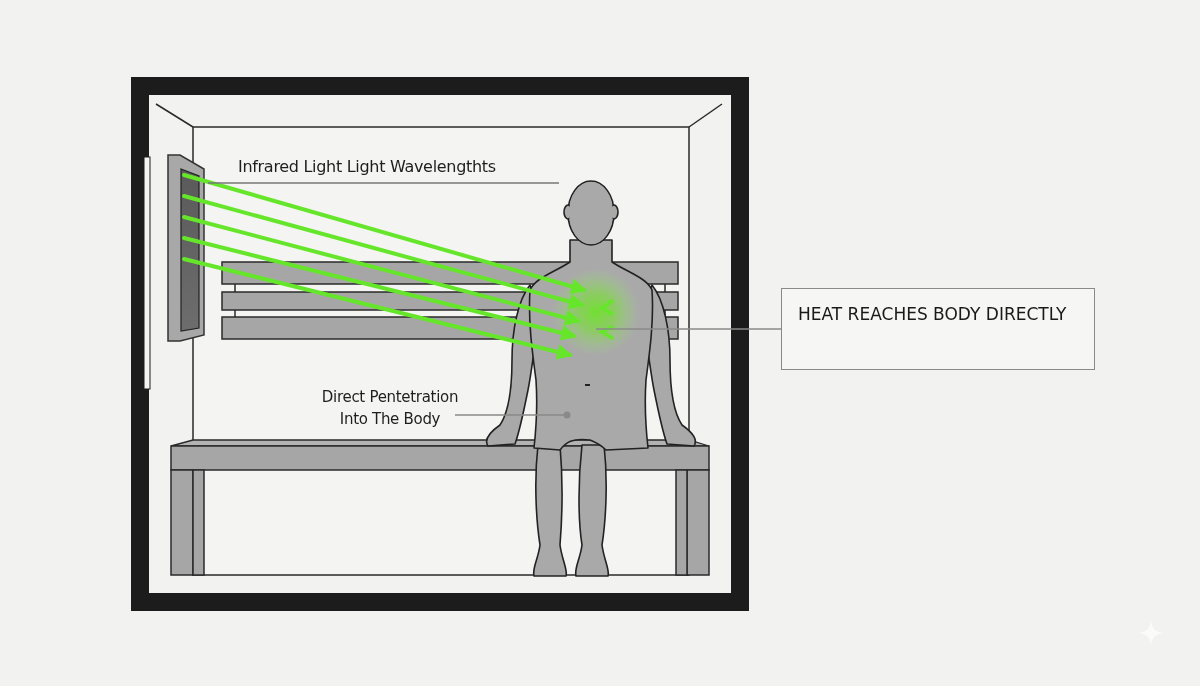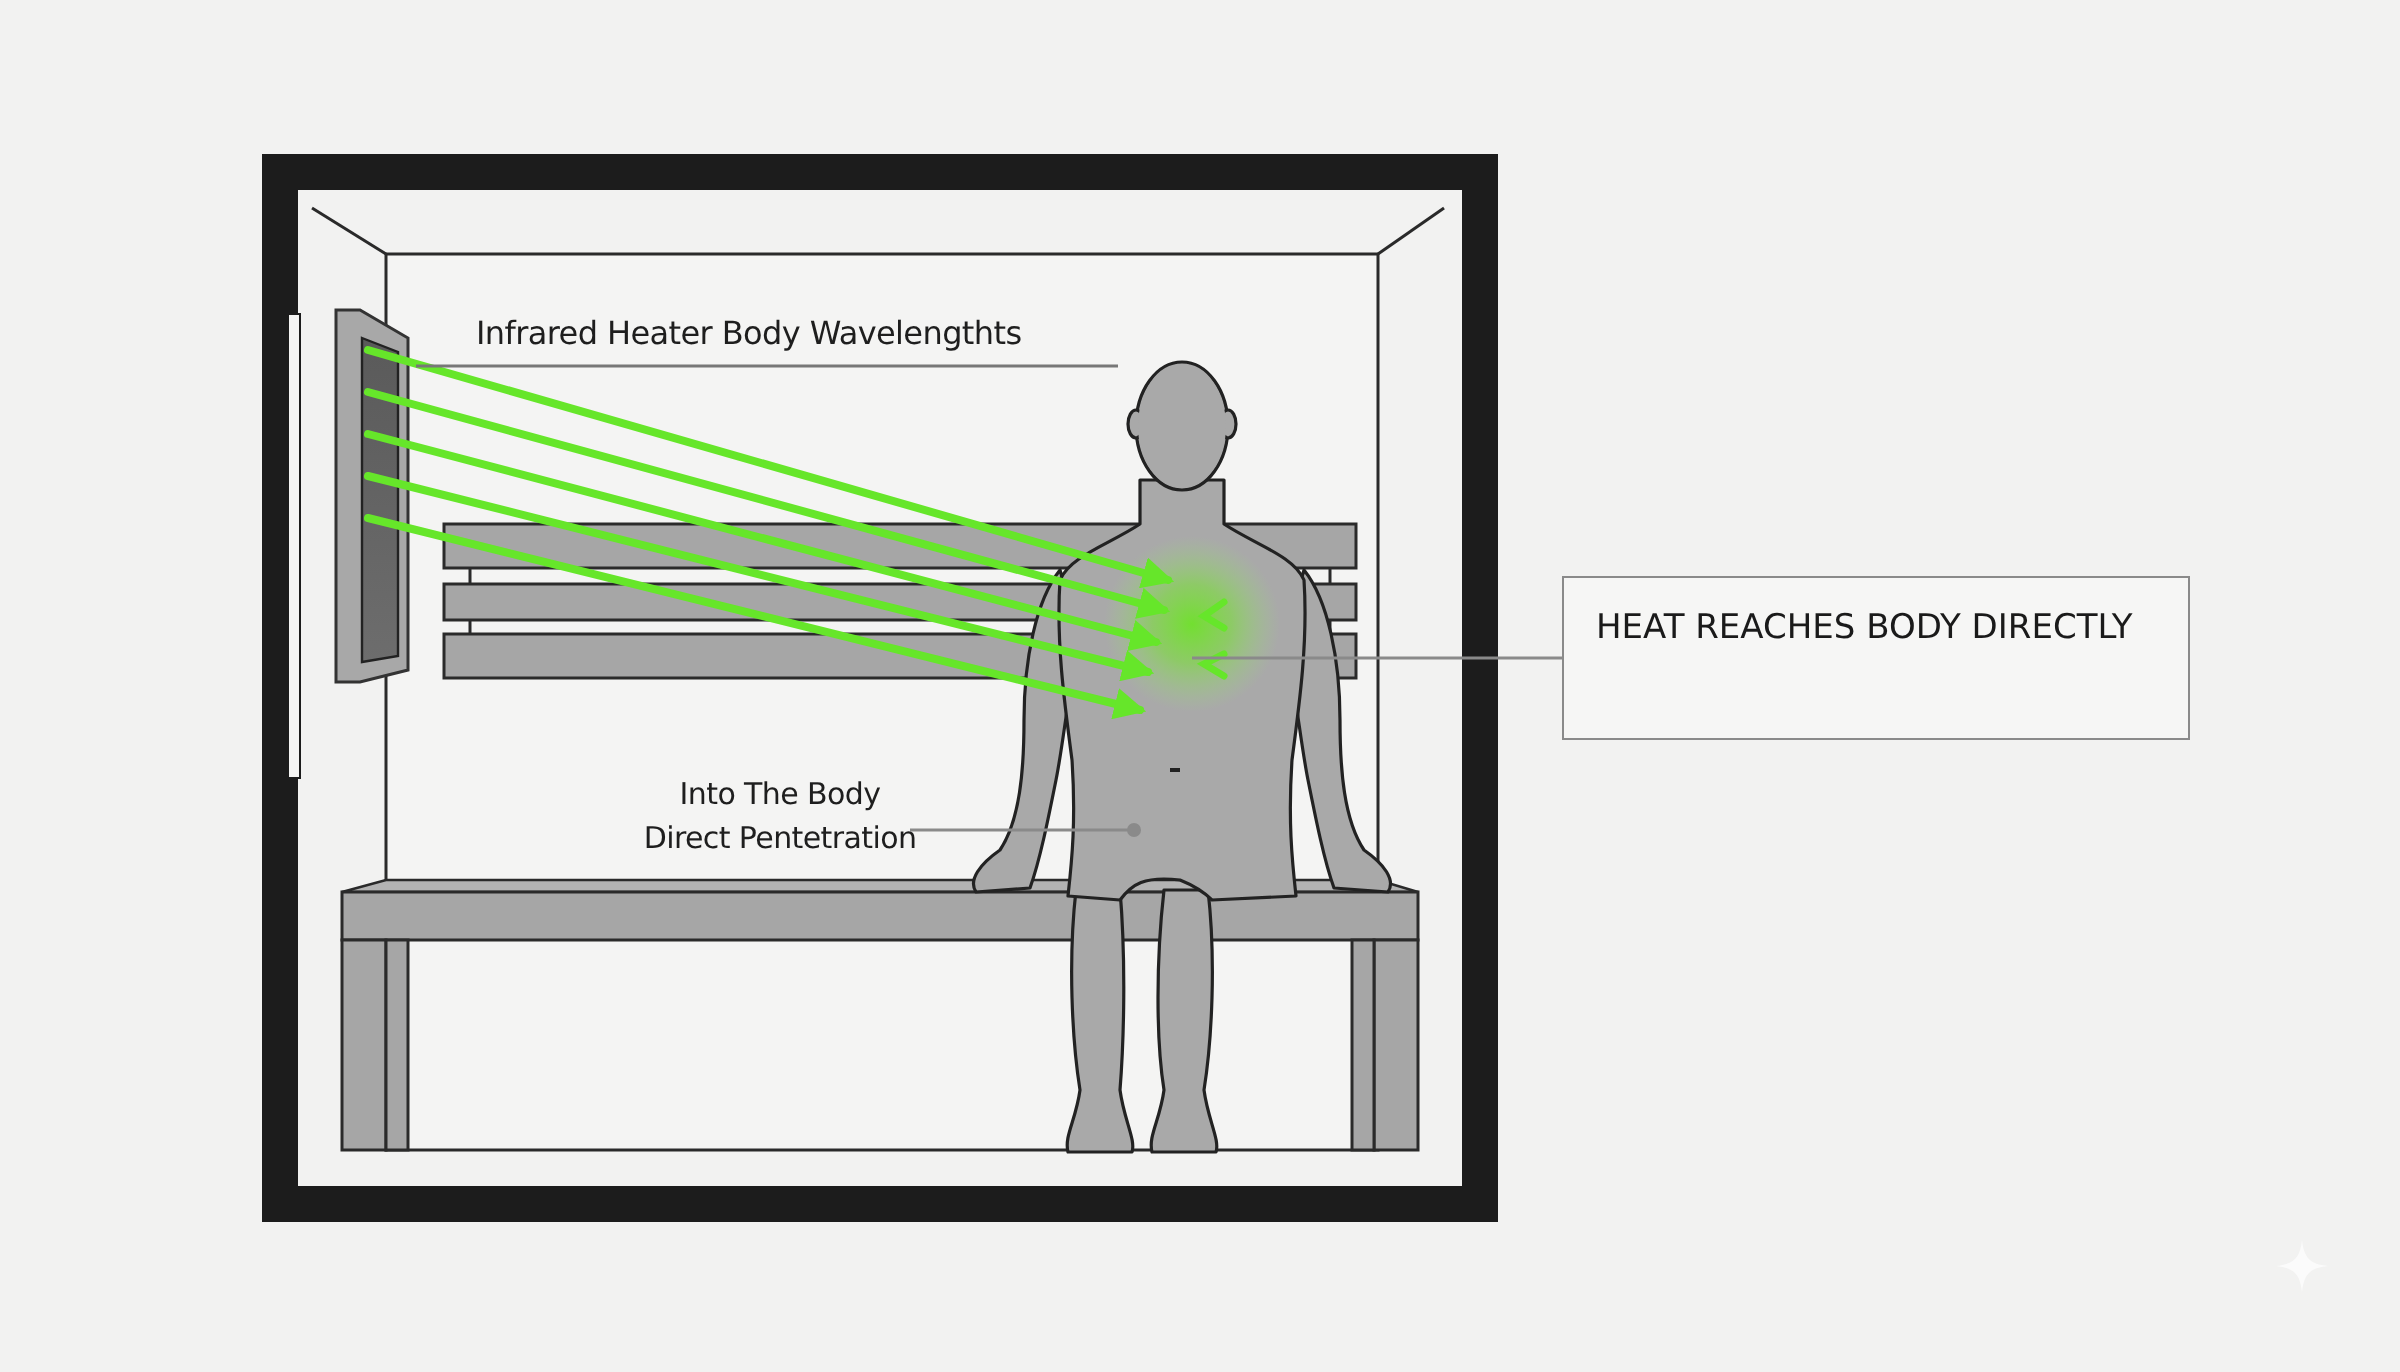--- a/index.html
+++ b/index.html
@@ -120,25 +120,25 @@
     </g>
 
     <line x1="208" y1="183" x2="559" y2="183" stroke="#777" stroke-width="1.5"></line>
 
     <line x1="596" y1="329" x2="781" y2="329" stroke="#8a8a8a" stroke-width="1.5"></line>
 
     <line x1="455" y1="415" x2="566" y2="415" stroke="#8a8a8a" stroke-width="1.5"></line>
     <circle cx="567" cy="415" r="3.5" fill="#8a8a8a"></circle>
   </svg>
 
-  <div class="label title-label">Infrared Heater Body Wavelengthts</div>
+  <div class="label title-label">Infrared Light Light Wavelengthts</div>
 
   <div class="label pen-label">
+    <div>Direct Pentetration</div>
     <div>Into The Body</div>
-    <div>Direct Pentetration</div>
   </div>
 
   <div class="callout-box">
     <div class="callout-text">
       <div>HEAT REACHES BODY DIRECTLY</div>
     </div>
   </div>
 
   <svg class="sparkle" viewBox="0 0 26 26">
     <path d="M13,0 C14,9 17,12 26,13 C17,14 14,17 13,26 C12,17 9,14 0,13 C9,12 12,9 13,0 Z" fill="#fbfbfb"></path>

